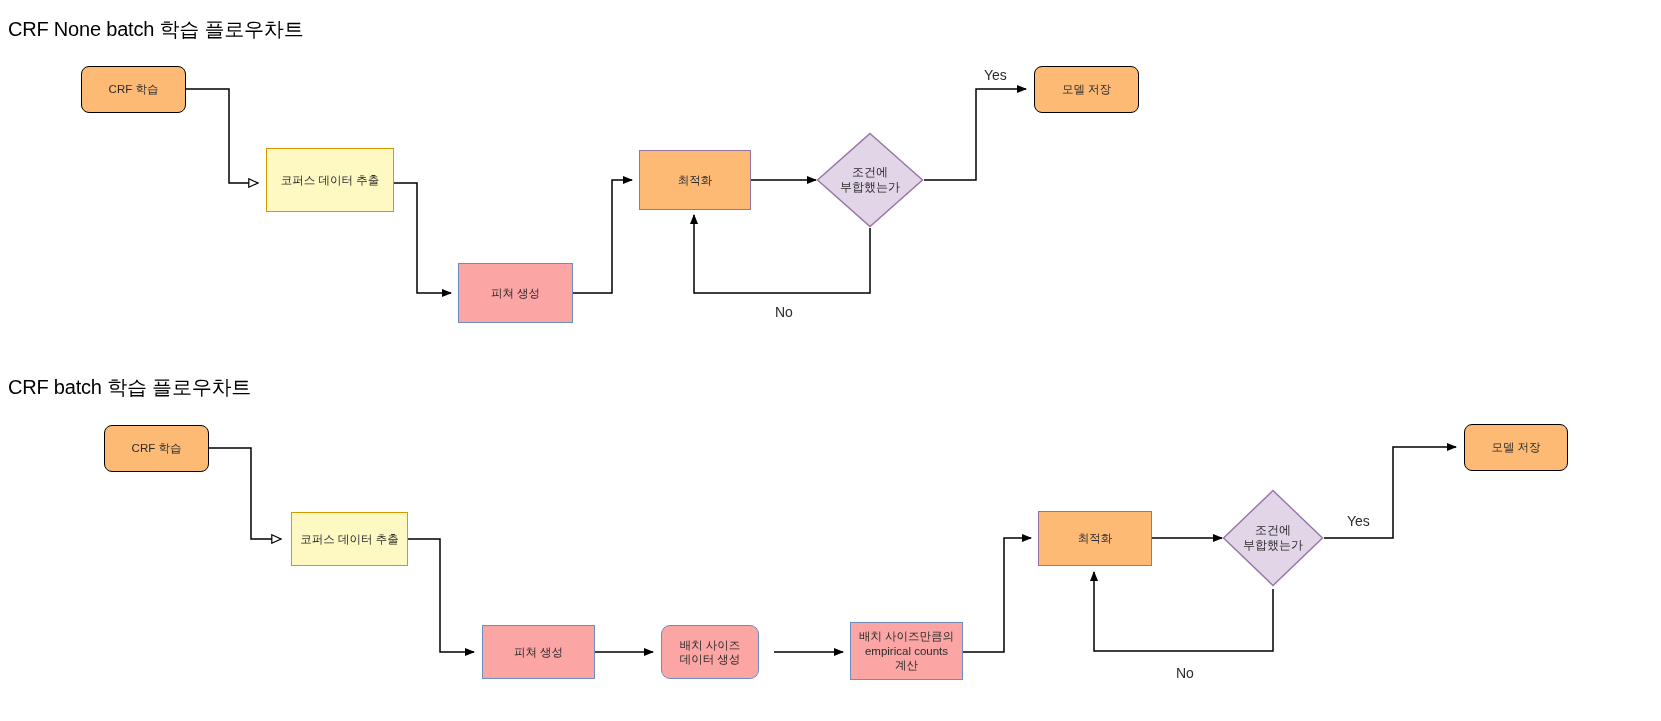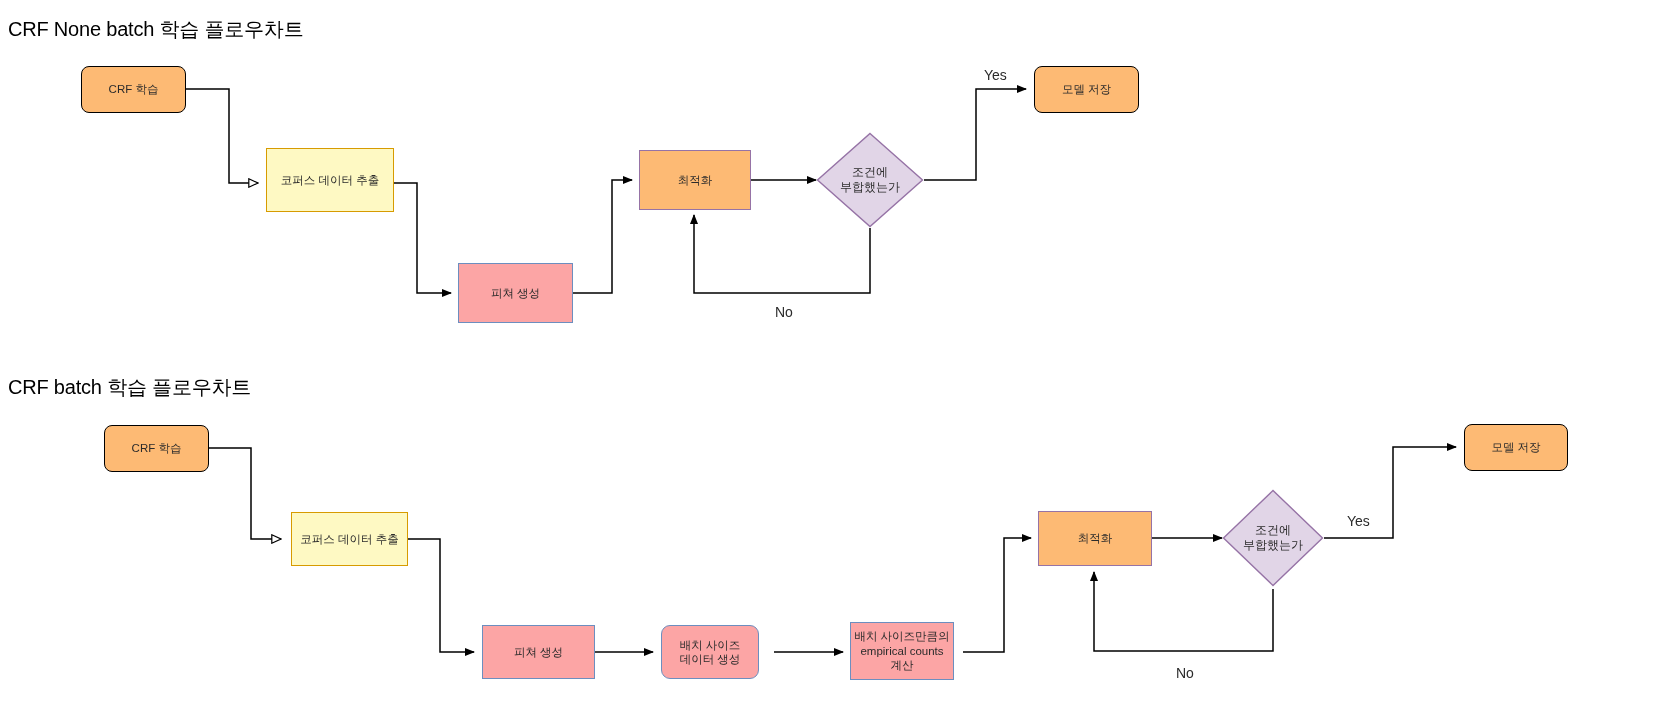--- a/index.html
+++ b/index.html
@@ -185,21 +185,21 @@
 
 <div class="node blue" style="left:482px; top:625px; width:113px; height:54px;">
   <span>피쳐 생성</span>
 </div>
 
 <div class="node blue" style="left:661px; top:625px; width:98px; height:54px;border-radius:9px;">
   <span>배치 사이즈
 데이터 생성</span>
 </div>
 
-<div class="node blue" style="left:850px; top:622px; width:104px; height:58px;">
+<div class="node blue" style="left:850px; top:622px; width:113px; height:58px;">
   <span>배치 사이즈만큼의
 empirical counts
 계산</span>
 </div>
 
 <div class="node purple" style="left:1038px; top:511px; width:114px; height:55px;">
   <span>최적화</span>
 </div>
 
 <div class="diamond-wrap" style="left:1222px; top:489px; width:102px; height:98px;">

